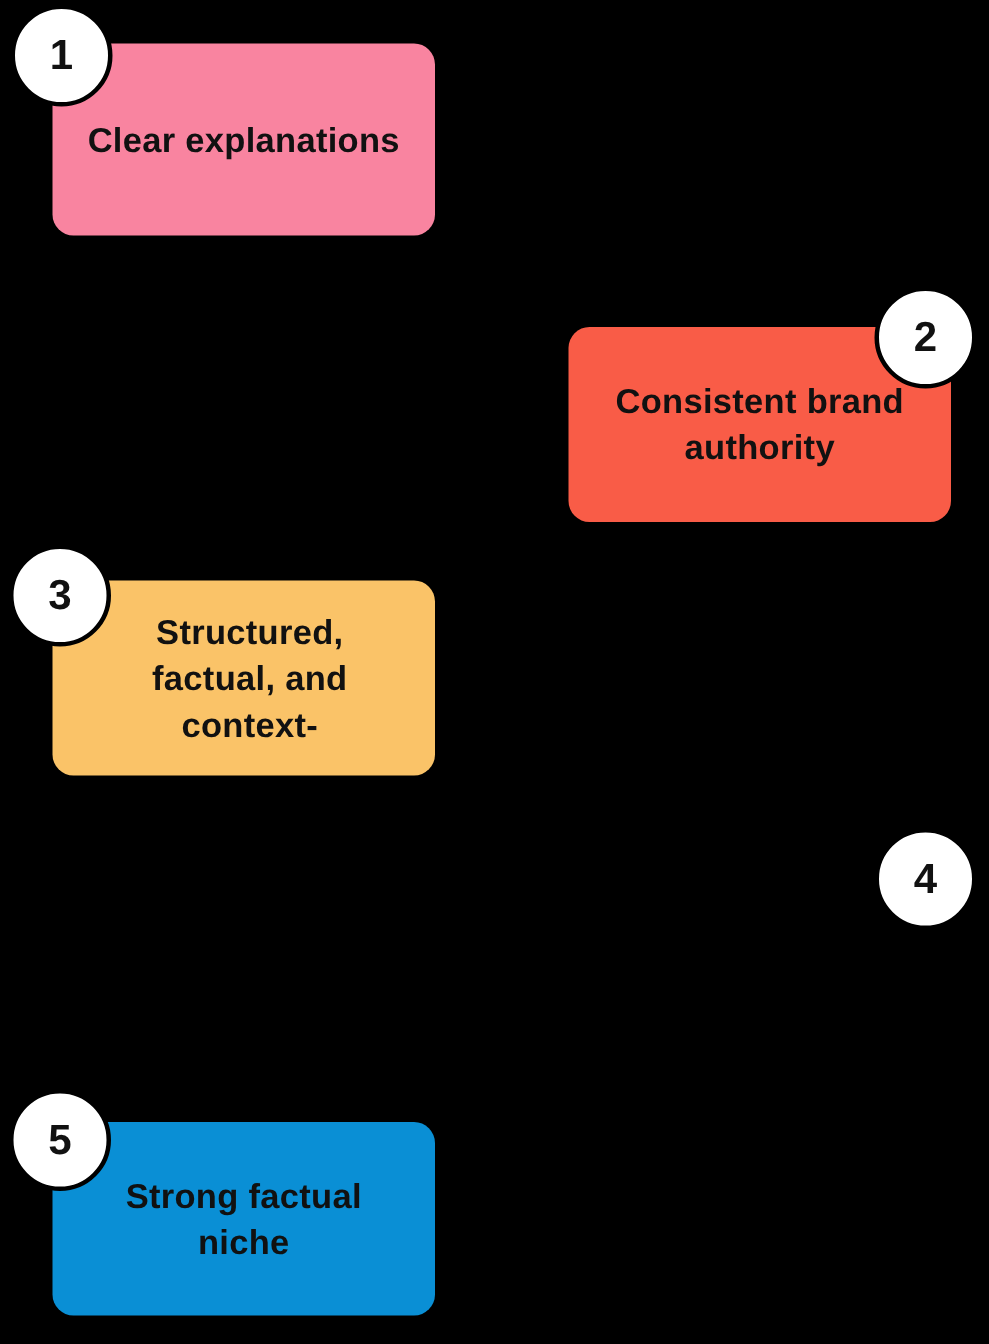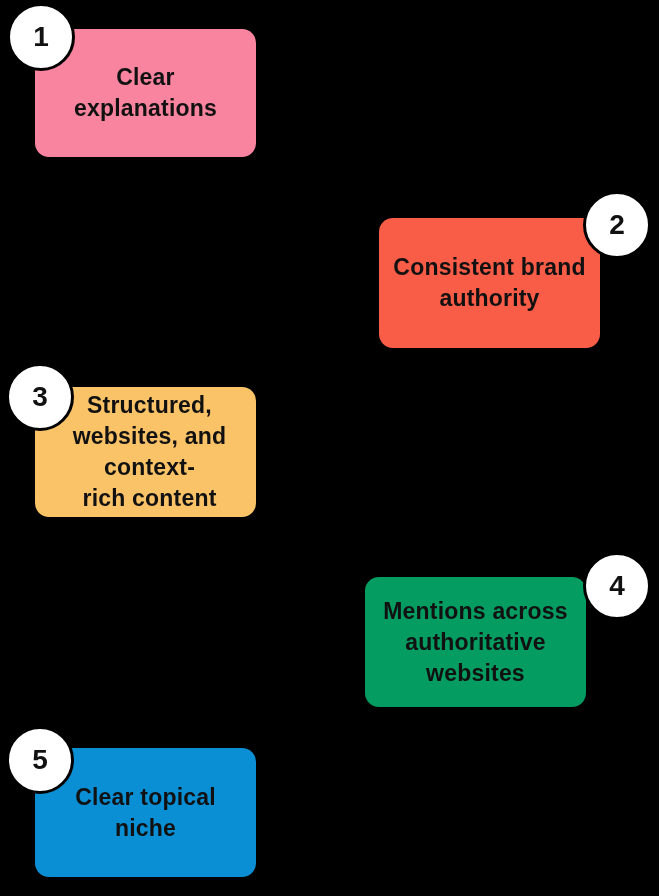--- a/index.html
+++ b/index.html
@@ -10,21 +10,21 @@
   .canvas {
     position: relative;
     width: 659px;
     height: 896px;
     background: #000000;
     overflow: hidden;
     font-family: "Liberation Sans", "DejaVu Sans", sans-serif;
   }
   .card {
     position: absolute;
-    width: 221px;
+    width: 255px;
     border-radius: 14px;
     display: flex;
     align-items: center;
     justify-content: center;
     text-align: center;
     padding: 8px 12px;
     box-sizing: border-box;
     z-index: 1;
   }
   .card-label {
@@ -84,42 +84,34 @@
       <div>authority</div>
     </div>
   </div>
   <div class="badge badge-2">
     <span class="badge-number">2</span>
   </div>
 
   <div class="card card-3" style="background-color: rgb(250, 195, 104);">
     <div class="card-label">
       <div>Structured,</div>
-      <div>websites, and context-</div>
-      <div>rich content</div>
+      <div>factual, and context-</div>
     </div>
   </div>
   <div class="badge badge-3">
     <span class="badge-number">3</span>
   </div>
 
-  <div class="card card-4" style="background-color: rgb(4, 156, 97);">
-    <div class="card-label">
-      <div>Mentions across</div>
-      <div>authoritative</div>
-      <div>websites</div>
-    </div>
-  </div>
   <div class="badge badge-4">
     <span class="badge-number">4</span>
   </div>
 
   <div class="card card-5" style="background-color: rgb(10, 143, 213);">
     <div class="card-label">
-      <div>Clear topical</div>
+      <div>Strong factual</div>
       <div>niche</div>
     </div>
   </div>
   <div class="badge badge-5">
     <span class="badge-number">5</span>
   </div>
 
 </div>
 
 </body></html>

